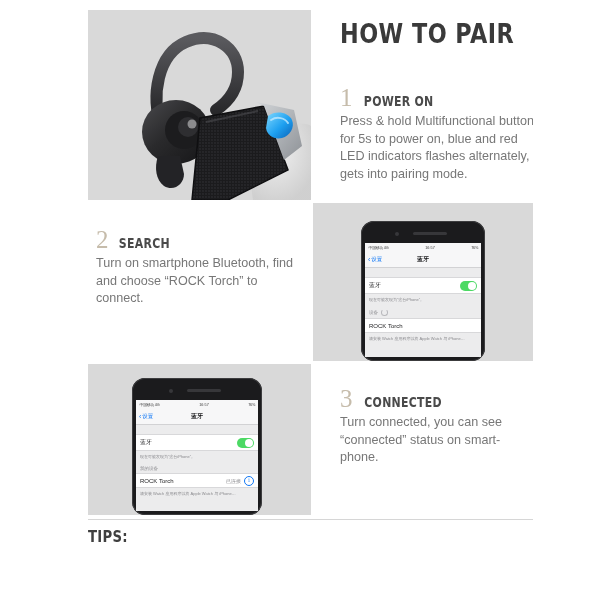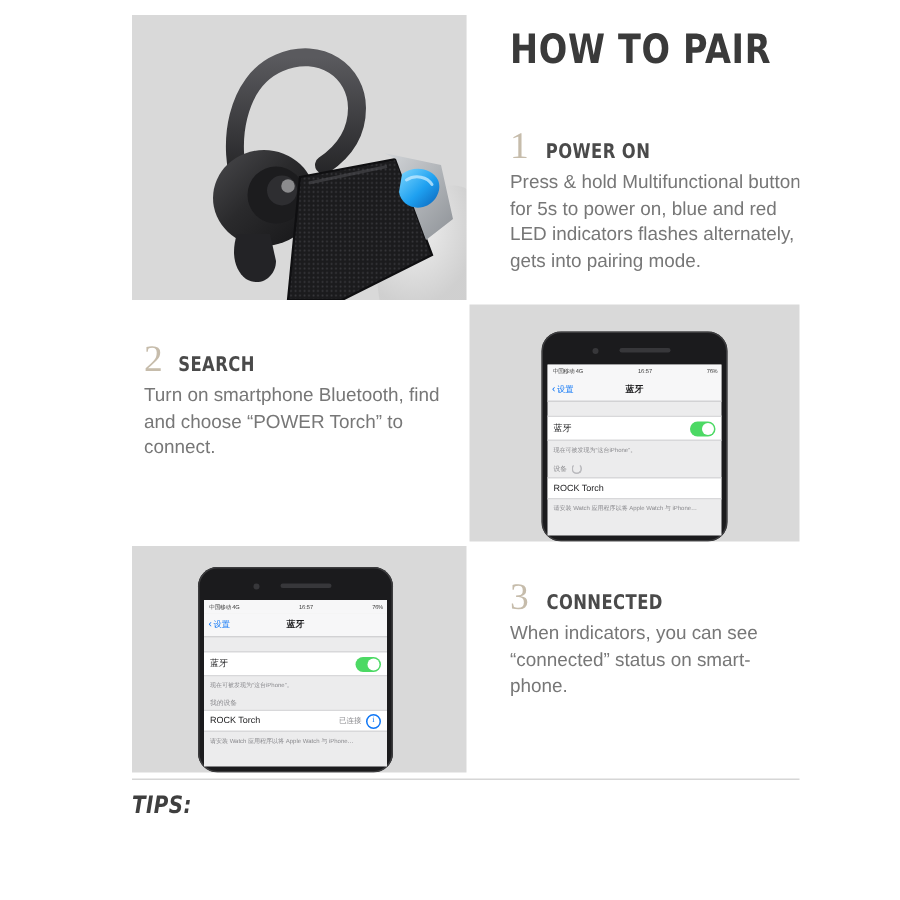--- a/index.html
+++ b/index.html
@@ -97,21 +97,20 @@
     top: 519px;
     width: 445px;
     height: 1px;
     background: #d6d6d6;
   }
   .tips {
     position: absolute;
     left: 88px;
     top: 527px;
     width: 460px;
-    font-style: italic;
   }
   .tips-title {
     font-family: "DejaVu Sans Condensed", "Liberation Sans Narrow", "Liberation Sans", sans-serif;
     font-size: 16px;
     font-weight: bold;
     color: #3f3f3f;
     letter-spacing: 0.3px;
     margin-bottom: 5px;
     transform: scaleX(0.92);
     transform-origin: left center;
@@ -363,21 +362,21 @@
       <div class="step-body">Press &amp; hold Multifunctional button for 5s to power on, blue and red LED indicators flashes alternately, it gets into pairing mode.</div>
     </div>
   </div>
 
   <div class="panel text p-step2">
     <div class="step s2">
       <div class="step-head">
         <div class="step-num">2</div>
         <div class="step-label">SEARCH</div>
       </div>
-      <div class="step-body">Turn on smartphone Bluetooth, find and choose “POWER Torch” to connect.</div>
+      <div class="step-body">Turn on smartphone Bluetooth, find and choose “ROCK Torch” to connect.</div>
     </div>
   </div>
 
   <div class="panel p-phone1">
     <div class="phone" style="left:48px; top:18px; width:124px; height:140px;">
       <div class="ph-cam"></div>
       <div class="ph-speaker"></div>
       <div class="phone-screen">
 
         <div class="ios-status">
@@ -462,21 +461,21 @@
       </div>
     </div>
   </div>
 
   <div class="panel text p-step3">
     <div class="step s3">
       <div class="step-head">
         <div class="step-num">3</div>
         <div class="step-label">CONNECTED</div>
       </div>
-      <div class="step-body">When indicators, you can see “connected” status on smart-phone.</div>
+      <div class="step-body">Turn connected, you can see “connected” status on smart-phone.</div>
     </div>
   </div>
 
   <div class="divider"></div>
   <div class="tips">
     <div class="tips-title">TIPS:</div>
   </div>
 
 </div>
 

